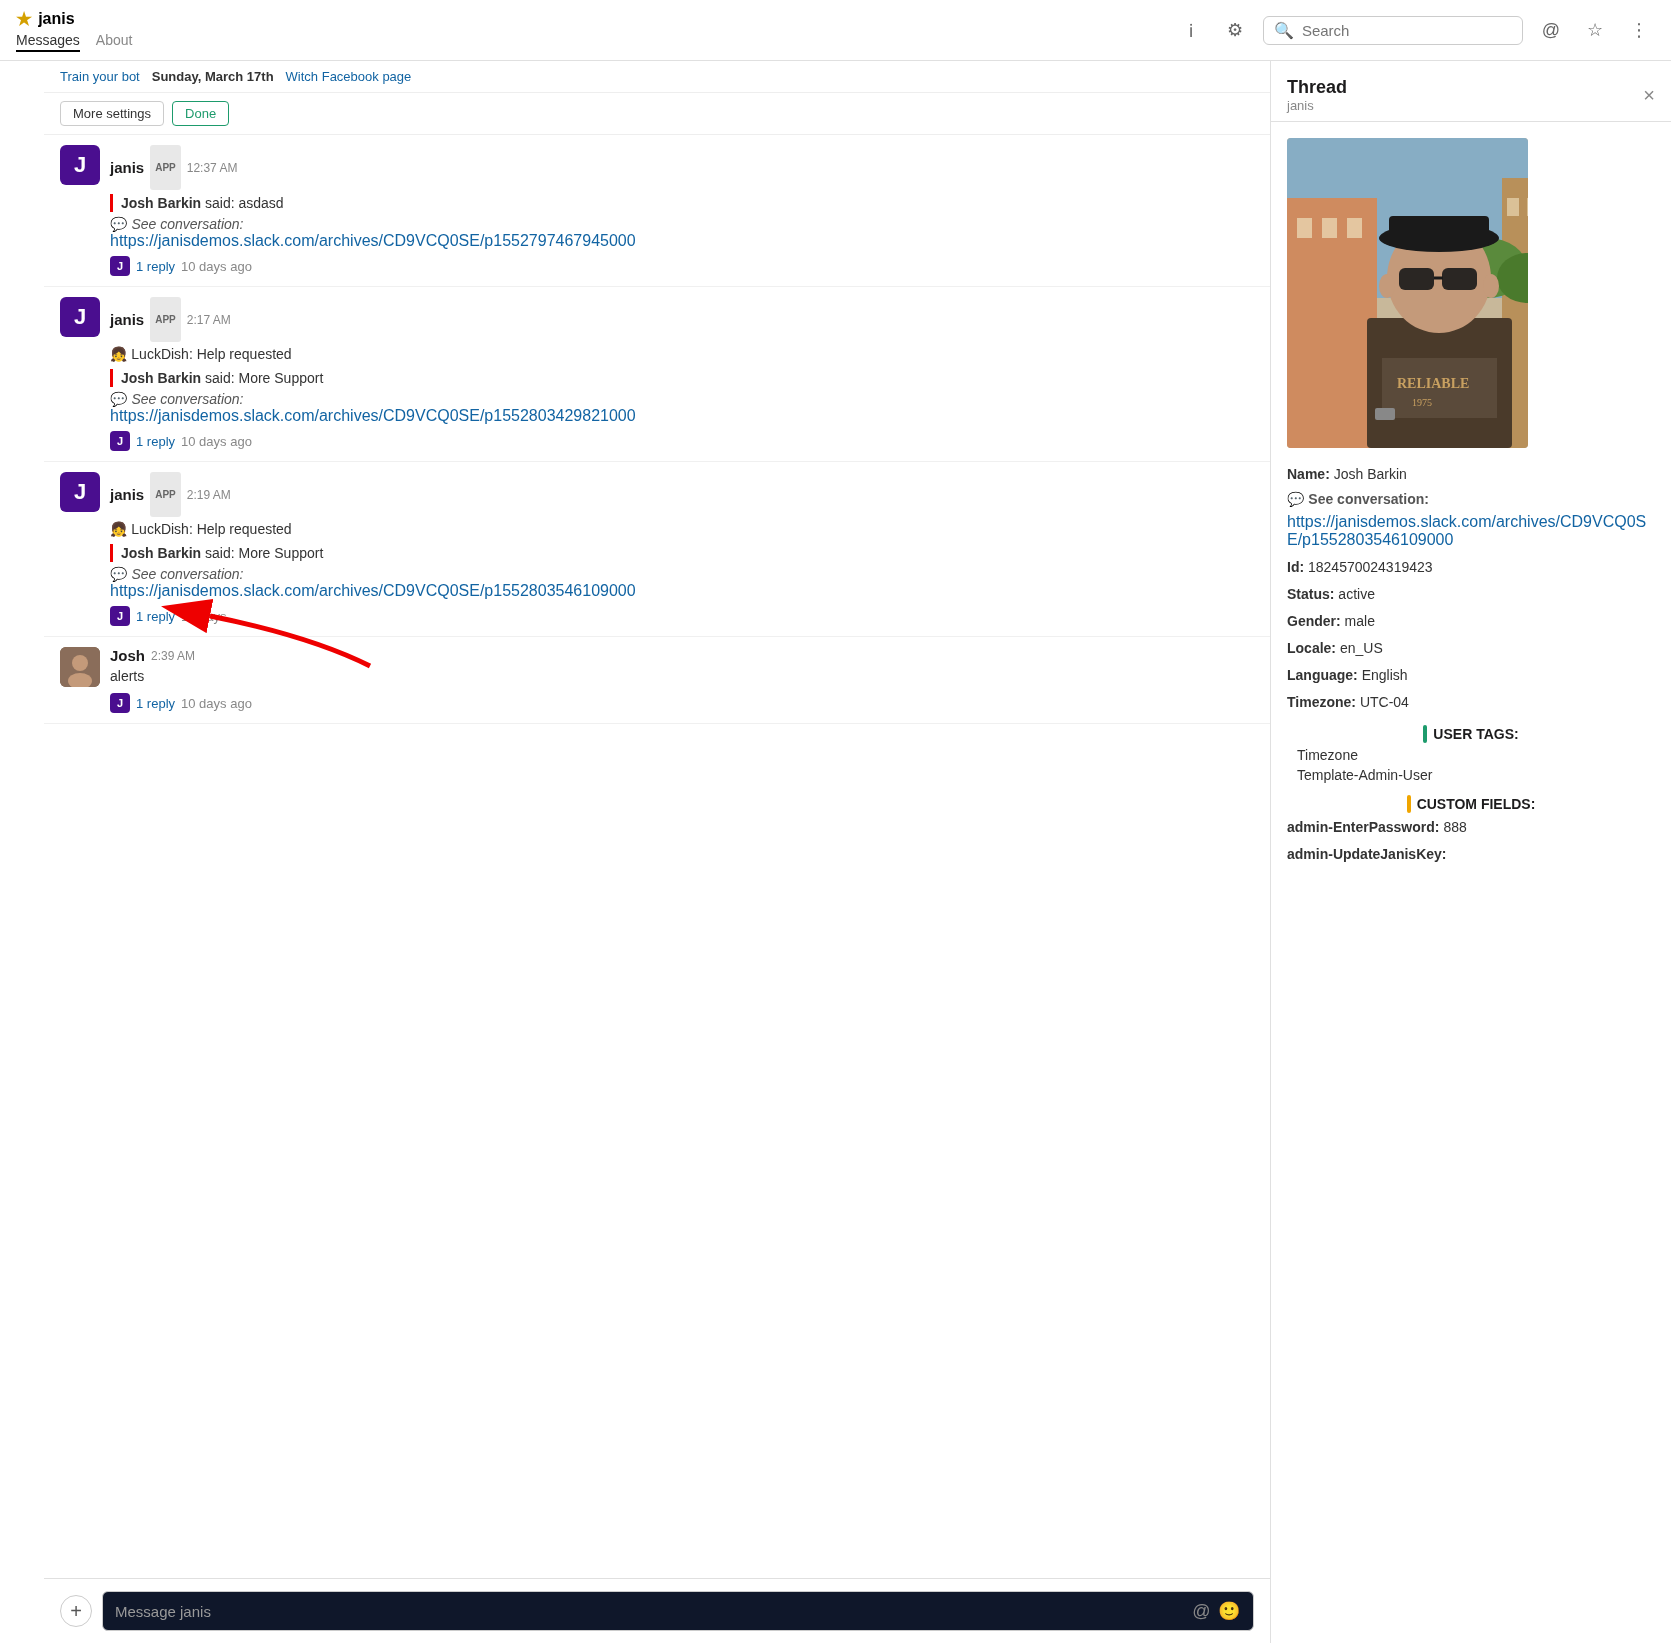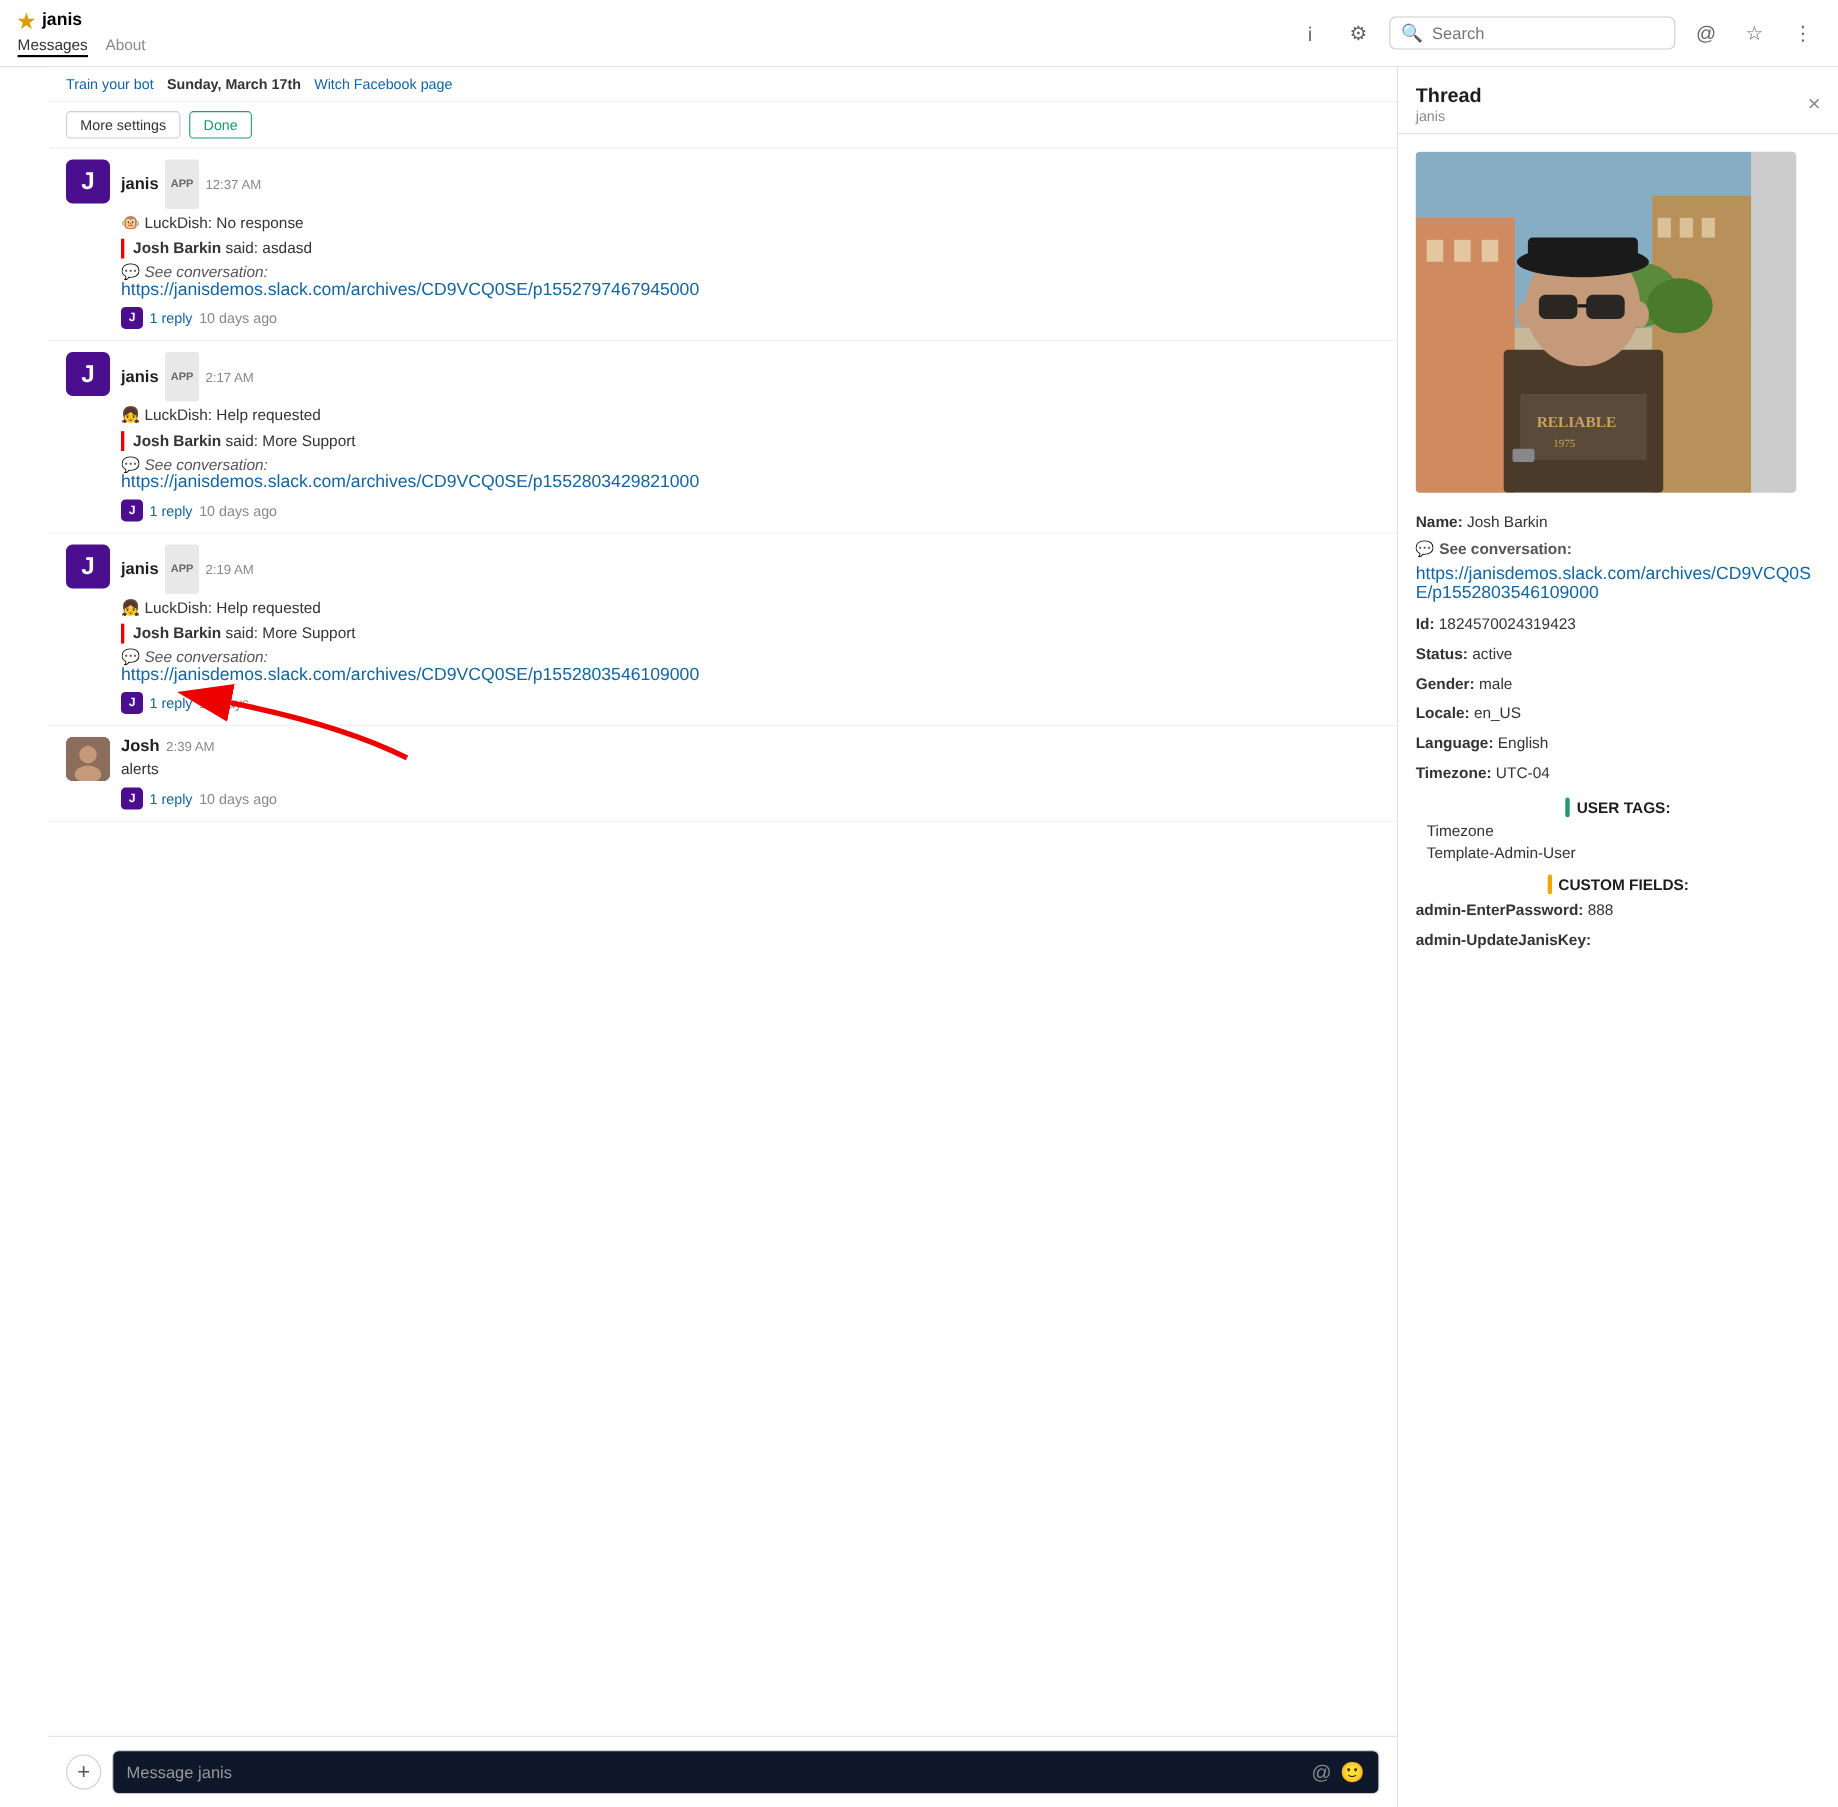--- a/index.html
+++ b/index.html
@@ -63,21 +63,21 @@
     .input-icons { display: flex; gap: 8px; align-items: center; }
     .input-icon { font-size: 18px; color: #888; cursor: pointer; }
 
     
     .right-panel { width: 400px; display: flex; flex-direction: column; background: #fff; overflow-y: auto; }
     .thread-header { display: flex; align-items: center; justify-content: space-between; padding: 16px 16px 8px; border-bottom: 1px solid #e0e0e0; }
     .thread-title { font-size: 18px; font-weight: 700; color: #1d1c1d; }
     .thread-subtitle { font-size: 13px; color: #888; }
     .close-btn { font-size: 20px; color: #888; cursor: pointer; background: none; border: none; }
     .thread-body { padding: 16px; flex: 1; }
-    .profile-photo { width: 346px; height: 310px; background: #ccc; border-radius: 4px; overflow: hidden; margin-bottom: 16px; }
+    .profile-photo { width: 241px; height: 310px; background: #ccc; border-radius: 4px; overflow: hidden; margin-bottom: 16px; }
     .profile-field { margin-bottom: 6px; font-size: 14px; color: #333; line-height: 1.5; }
     .profile-field strong { font-weight: 700; }
     .see-conv-thread { font-size: 14px; color: #555; margin-bottom: 6px; }
     .section-header { display: flex; align-items: center; gap: 6px; margin: 12px 0 4px; justify-content: center; }
     .section-bar { width: 4px; height: 18px; border-radius: 2px; }
     .section-bar-green { background: #1d9b6c; }
     .section-bar-orange { background: #f0a500; }
     .section-title { font-size: 14px; font-weight: 700; color: #1d1c1d; }
     .section-item { font-size: 14px; color: #333; margin-bottom: 4px; padding-left: 10px; }
 
@@ -142,24 +142,20 @@
     <div class="message-group">
       <div class="avatar-container">
         <div class="avatar-bot">J</div>
       </div>
       <div class="message-content">
         <div class="message-header">
           <span class="sender-name">janis</span>
           <span class="app-badge">APP</span>
           <span class="message-time">12:37 AM</span>
         </div>
-        <div class="message-body">
-          <span>🐵</span>
-          <span> LuckDish: No response</span>
-        </div>
         <div class="quoted-block">
           <span class="quoted-text">
             <span class="quoted-sender">Josh Barkin</span>
             <span> said: </span>
             <span>asdasd</span>
           </span>
         </div>
         <div class="see-conv">
           <span>💬</span>
           <span class="see-conv-label"> See conversation:</span>

